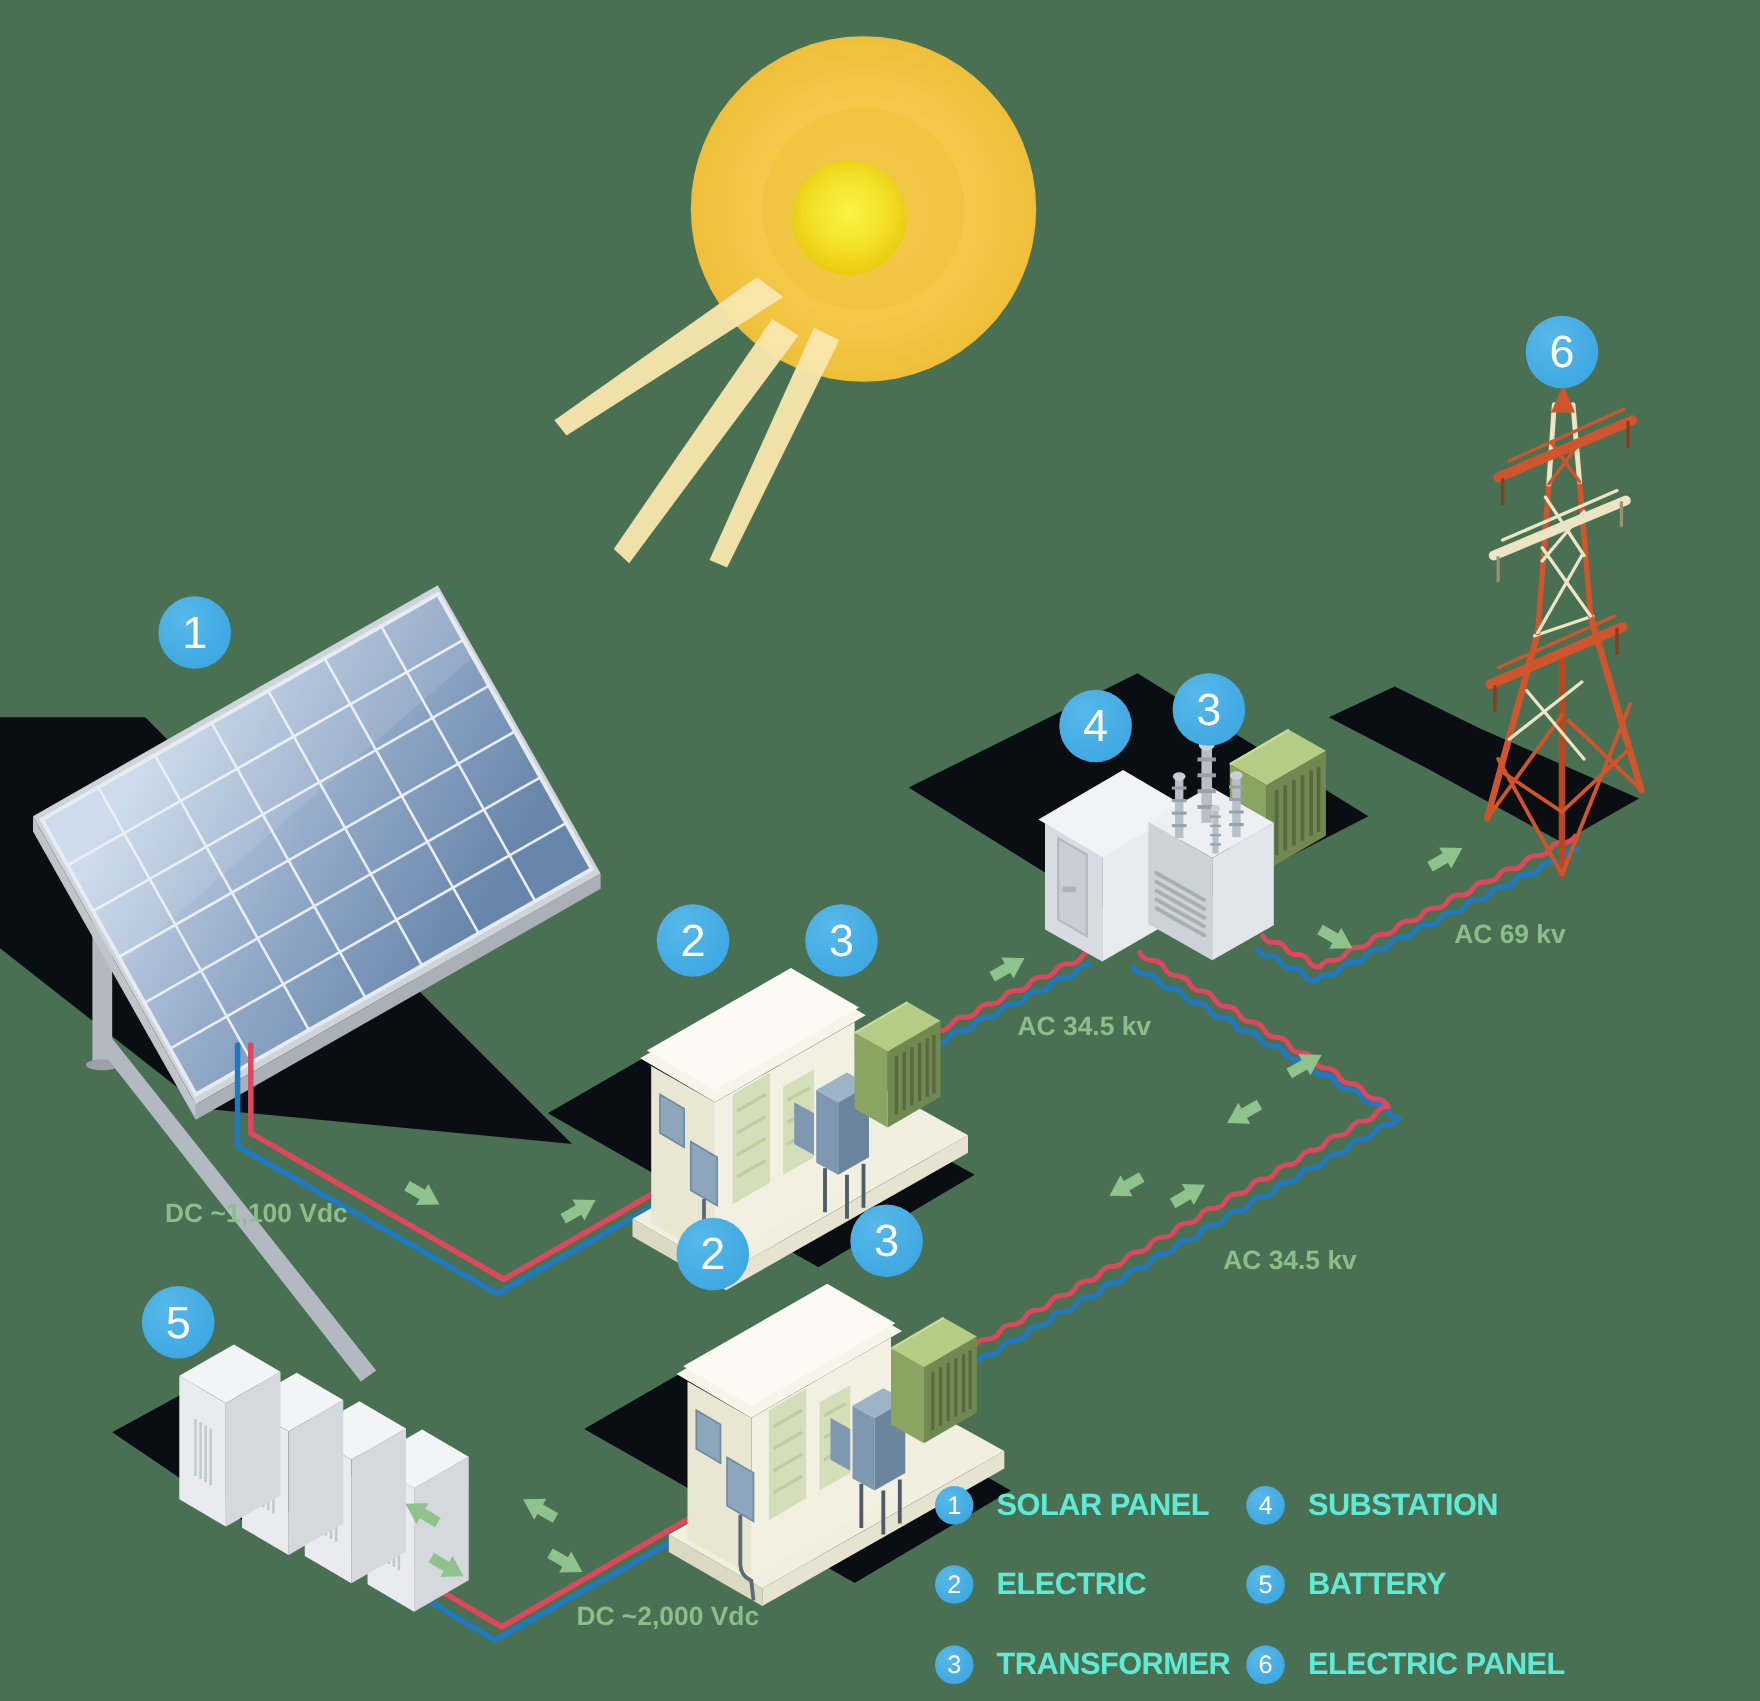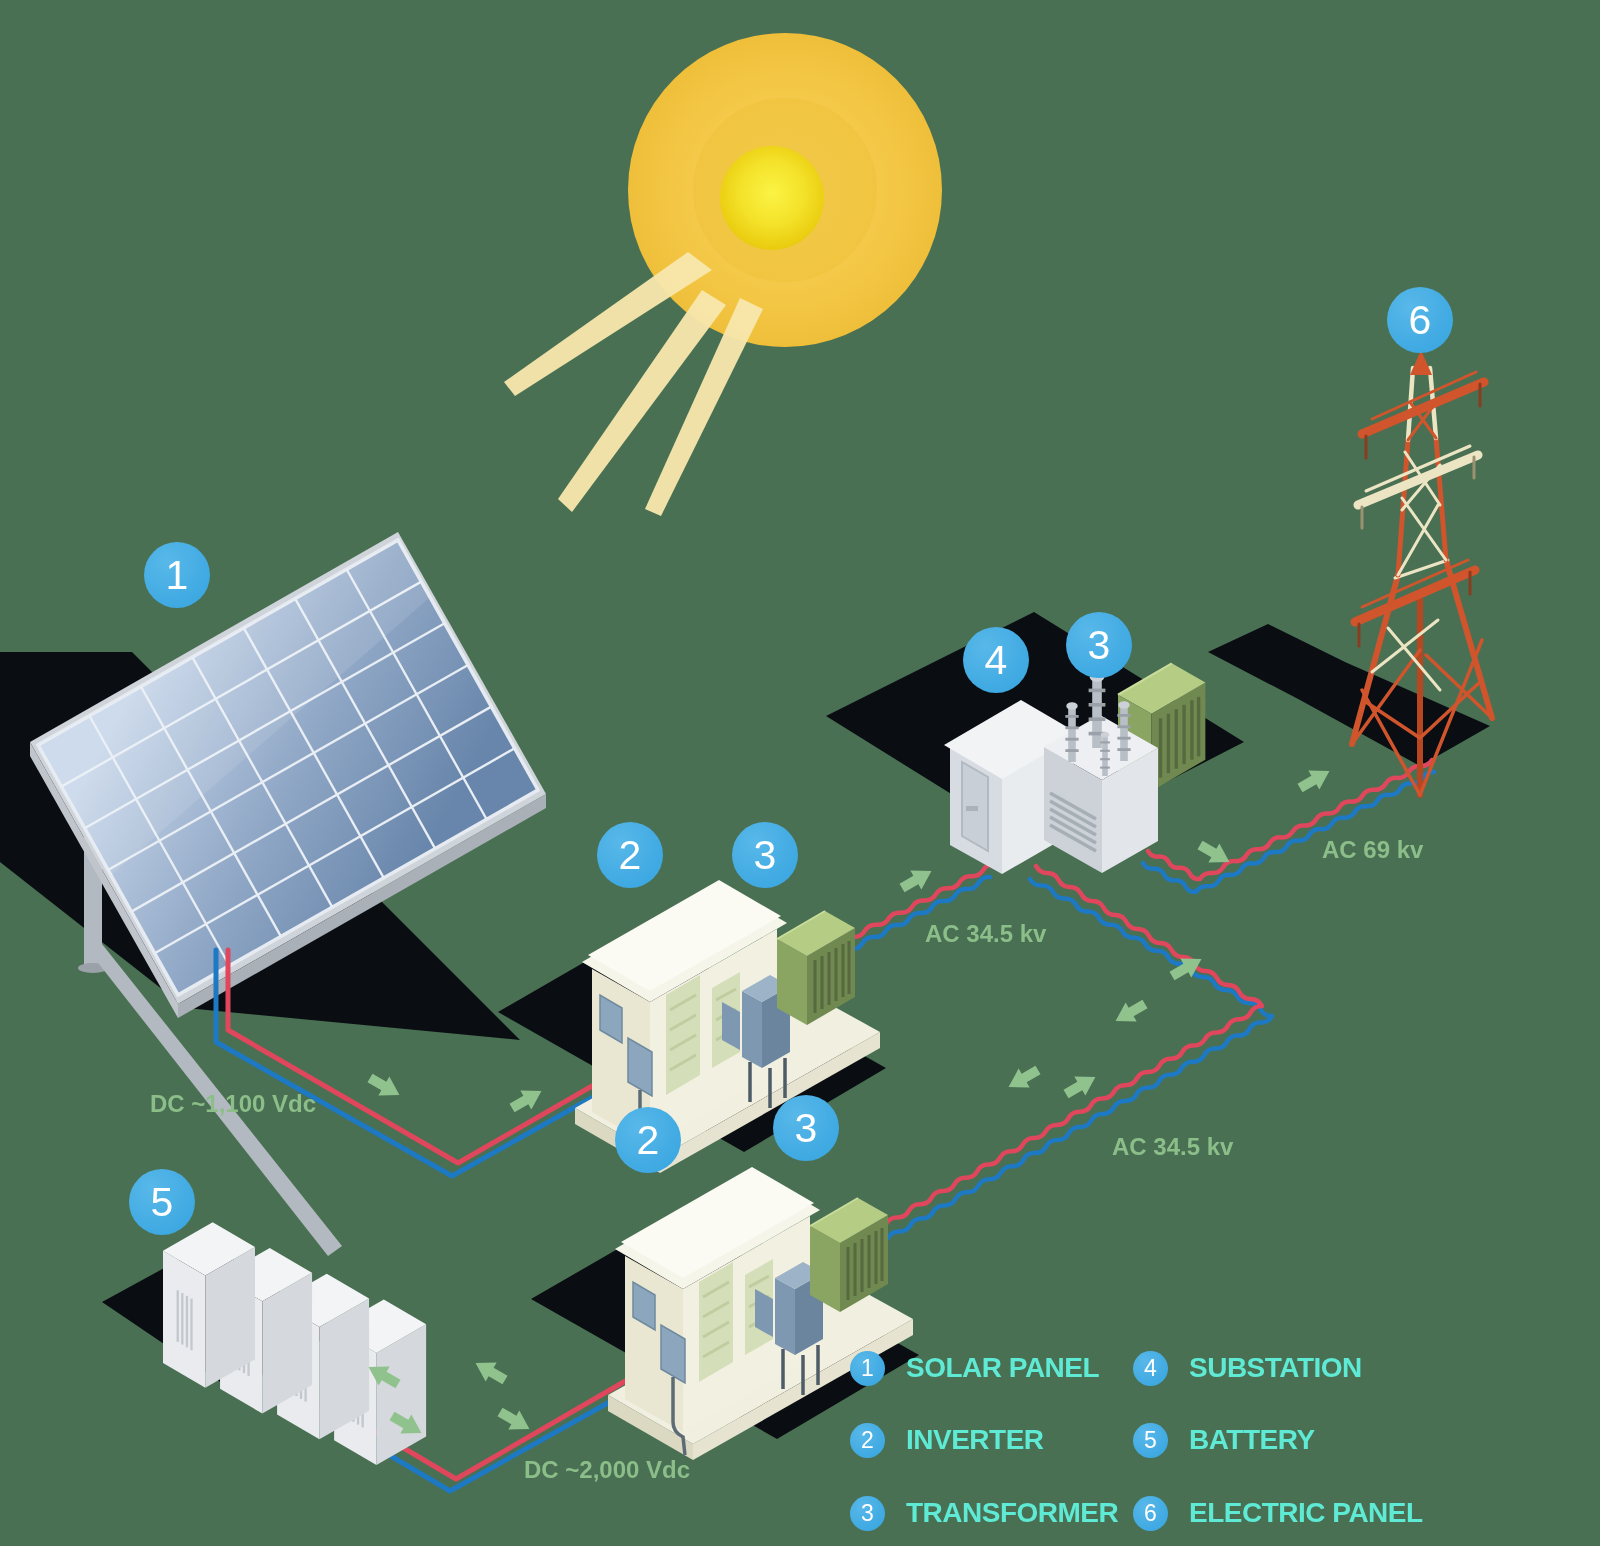--- a/index.html
+++ b/index.html
@@ -301,21 +301,21 @@
   <div class="legend-item" style="left:850px;top:1348px">
     <div class="legend-badge">
           <span>1</span>
         </div>
     <div class="legend-label">SOLAR PANEL</div>
   </div>
   <div class="legend-item" style="left:850px;top:1420px">
     <div class="legend-badge">
           <span>2</span>
         </div>
-    <div class="legend-label">INVERTER</div>
+    <div class="legend-label">ELECTRIC</div>
   </div>
   <div class="legend-item" style="left:850px;top:1493px">
     <div class="legend-badge">
           <span>3</span>
         </div>
     <div class="legend-label">TRANSFORMER</div>
   </div>
   <div class="legend-item" style="left:1133px;top:1348px">
     <div class="legend-badge">
           <span>4</span>

